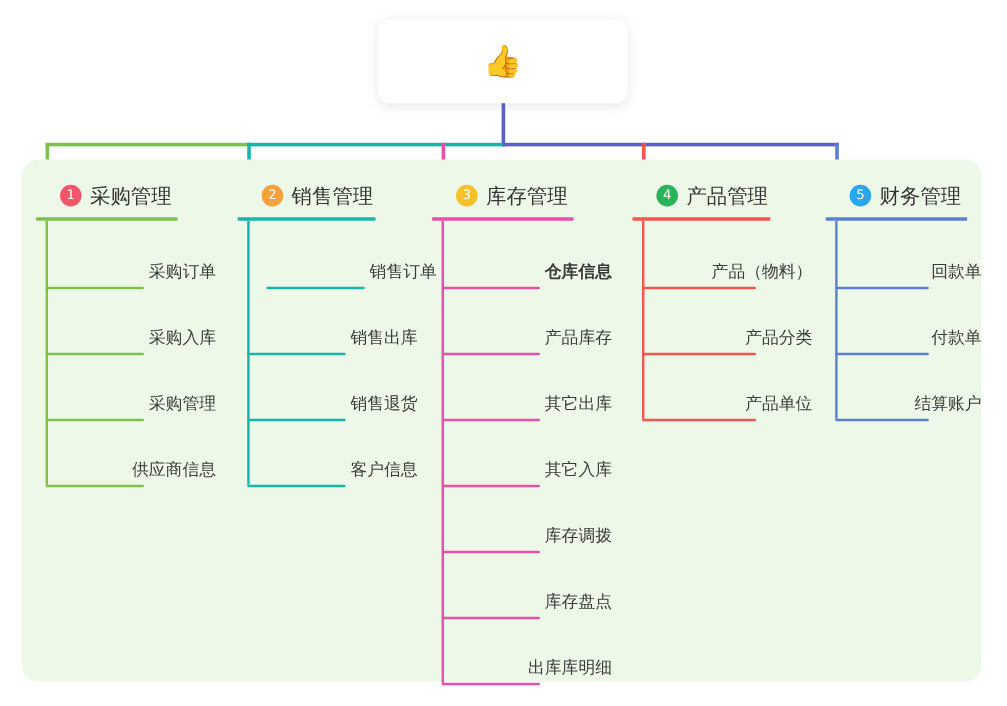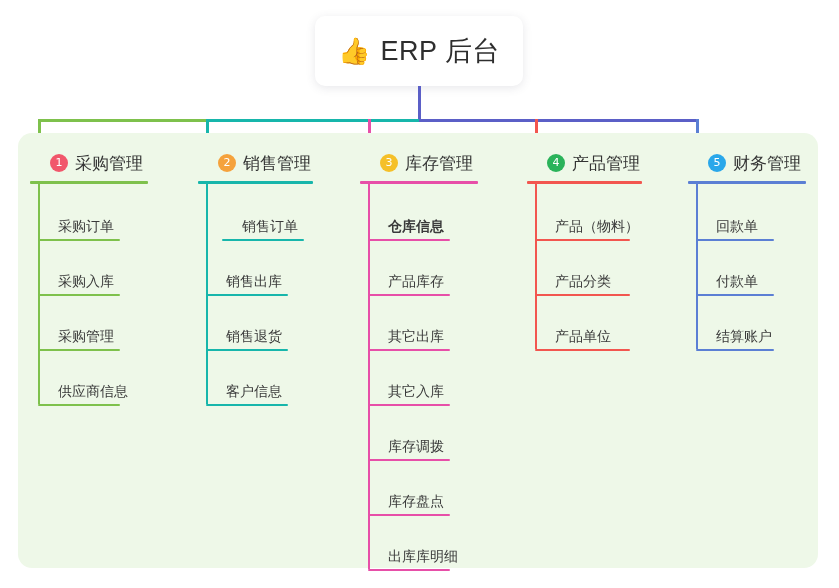--- a/index.html
+++ b/index.html
@@ -100,20 +100,21 @@
     bottom: 0;
     height: 3px;
     border-radius: 1px;
   }
   .item {
     position: relative;
     box-sizing: border-box;
     padding-left: 28px;
     display: flex;
     align-items: flex-end;
+    justify-content: flex-end;
   }
   .item-label {
     font-size: 14px;
     color: #3a3a3a;
     white-space: nowrap;
     padding-bottom: 5px;
   }
   .item-rule {
     position: absolute;
     left: 8px;
@@ -128,21 +129,20 @@
     width: 2px;
   }
 </style>
 </head>
 <body>
 
 <div id="stage">
 
   <div id="root-node">
     <span class="thumb">👍</span>
-    <span class="root-title">ERP 后台</span>
   </div>
 
   <div id="connectors">
       <div class="seg" style="left: 418px; top: 86px; width: 3px; height: 36px; background: rgb(91, 95, 199);"></div>
       <div class="seg" style="left: 38px; top: 119px; width: 170px; height: 3px; background: rgb(126, 193, 76);"></div>
       <div class="seg" style="left: 206px; top: 119px; width: 213px; height: 3px; background: rgb(23, 182, 171);"></div>
       <div class="seg" style="left: 419px; top: 119px; width: 280px; height: 3px; background: rgb(91, 95, 199);"></div>
       <div class="seg" style="left: 38px; top: 119px; width: 3px; height: 26px; background: rgb(126, 193, 76);"></div>
       <div class="seg" style="left: 206px; top: 119px; width: 3px; height: 26px; background: rgb(23, 182, 171);"></div>
       <div class="seg" style="left: 368px; top: 119px; width: 3px; height: 26px; background: rgb(231, 79, 168);"></div>

